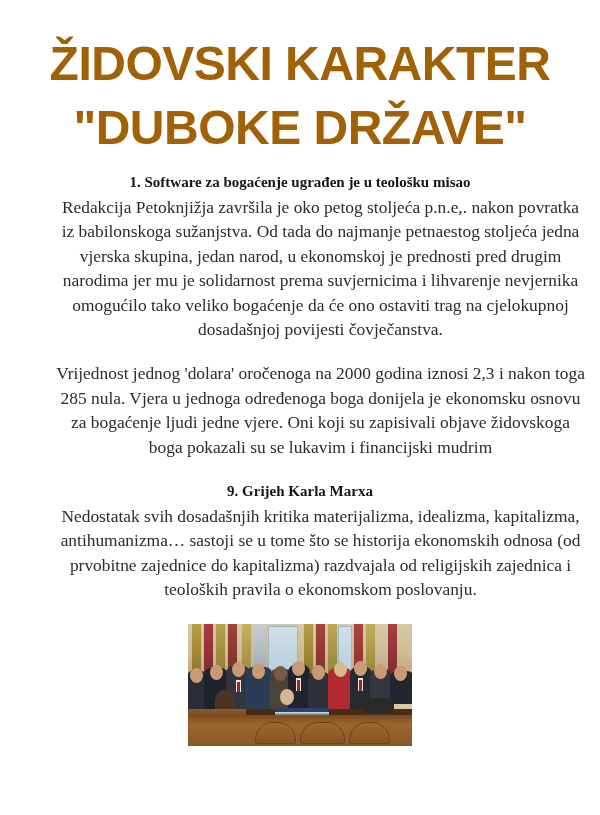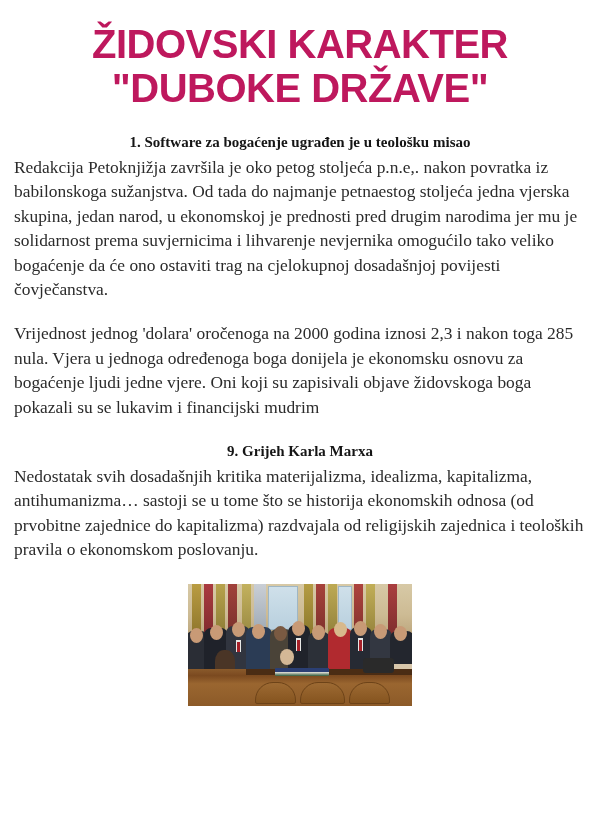--- a/index.html
+++ b/index.html
@@ -22,51 +22,53 @@
   }
 
   
   .title-block {
     padding-top: 22px;
     text-align: center;
   }
   .title-line {
     font-family: "Liberation Sans", sans-serif;
     font-weight: bold;
-    font-size: 40px;
+    font-size: 48px;
     line-height: 44px;
     letter-spacing: -0.5px;
-    color: #be185d;
+    color: #a16207;
     white-space: nowrap;
+    margin-top: 20px;
     -webkit-font-smoothing: antialiased;
   }
 
   
   .content {
     padding: 0 14px;
   }
   .section {
     margin-top: 20px;
   }
   .section-heading {
     text-align: center;
     font-family: "Liberation Serif", serif;
     font-weight: bold;
     font-size: 15px;
     line-height: 24px;
     color: #151515;
     margin-bottom: 1px;
   }
   .section-body {
-    text-align: left;
+    text-align: center;
     font-family: "Liberation Serif", serif;
     font-weight: normal;
     font-size: 17.4px;
     line-height: 24.4px;
     color: #2b2b2b;
+    margin-left: 41px;
   }
   .section-body p {
     margin: 0;
   }
 
   
   .photo-wrap {
     margin-top: 22px;
     display: flex;
     justify-content: center;

